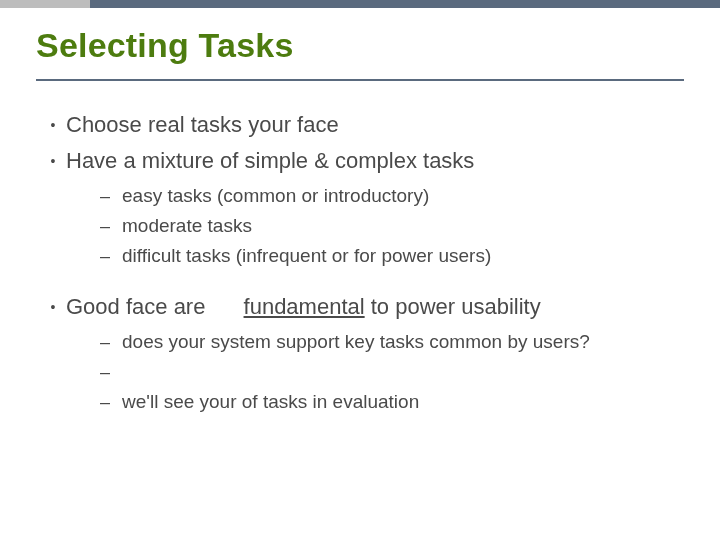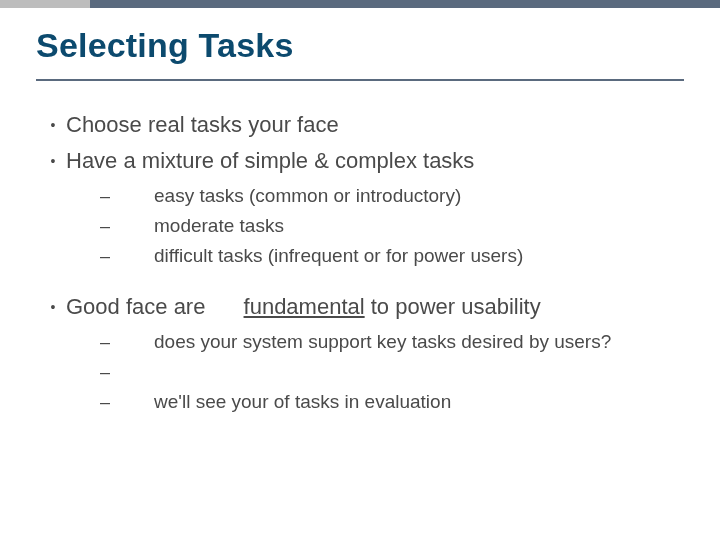--- a/index.html
+++ b/index.html
@@ -11,36 +11,36 @@
       position: relative;
       overflow: hidden;
     }
     .topbar { width: 100%; height: 8px; display: flex; }
     .topbar-left { width: 90px; height: 8px; background: #bdbdbd; }
     .topbar-right { flex: 1; height: 8px; background: #5a6a7e; }
     .slide { padding: 18px 36px 0 36px; }
     .title {
       font-size: 34px;
       font-weight: bold;
-      color: #0c4a6e;
+      color: #4d7c0f;
       padding-bottom: 14px;
       border-bottom: 2px solid #5a6a7e;
       letter-spacing: 0.2px;
     }
     .content { padding: 30px 4px 0 4px; color: #4a4a4a; }
     .bullet-row { display: flex; align-items: flex-start; margin-bottom: 8px; }
     .bullet-dot {
       font-size: 14px; line-height: 28px; width: 26px; text-align: center; color: #4a4a4a;
     }
     .bullet-text { font-size: 22px; line-height: 28px; color: #4a4a4a; }
     .underlined { text-decoration: underline; margin-left: 32px; }
     .sub-list { margin: 6px 0 24px 60px; }
     .sub-row { display: flex; align-items: flex-start; margin-bottom: 4px; }
     .sub-dash { width: 22px; font-size: 18px; line-height: 26px; color: #4a4a4a; }
-    .sub-text { font-size: 19px; line-height: 26px; color: #4a4a4a; margin-left: 32px; }
+    .sub-text { font-size: 19px; line-height: 26px; color: #4a4a4a; }
     .gap-before-third { margin-top: 6px; }
   </style>
 </head>
 <body>
 
 <div class="topbar">
   <div class="topbar-left"></div>
   <div class="topbar-right"></div>
 </div>
 
@@ -75,21 +75,21 @@
 
     <div class="bullet-row gap-before-third">
       <span class="bullet-dot">•</span>
       <span class="bullet-text">
         <span>Good face are </span><span class="underlined">fundamental</span><span> to power usability</span>
       </span>
     </div>
     <div class="sub-list">
       <div class="sub-row">
         <span class="sub-dash">–</span>
-        <span class="sub-text">does your system support key tasks desired by users?</span>
+        <span class="sub-text">does your system support key tasks common by users?</span>
       </div>
       <div class="sub-row">
         <span class="sub-dash">–</span>
       </div>
       <div class="sub-row">
         <span class="sub-dash">–</span>
         <span class="sub-text">we'll see your of tasks in evaluation</span>
       </div>
     </div>
 

